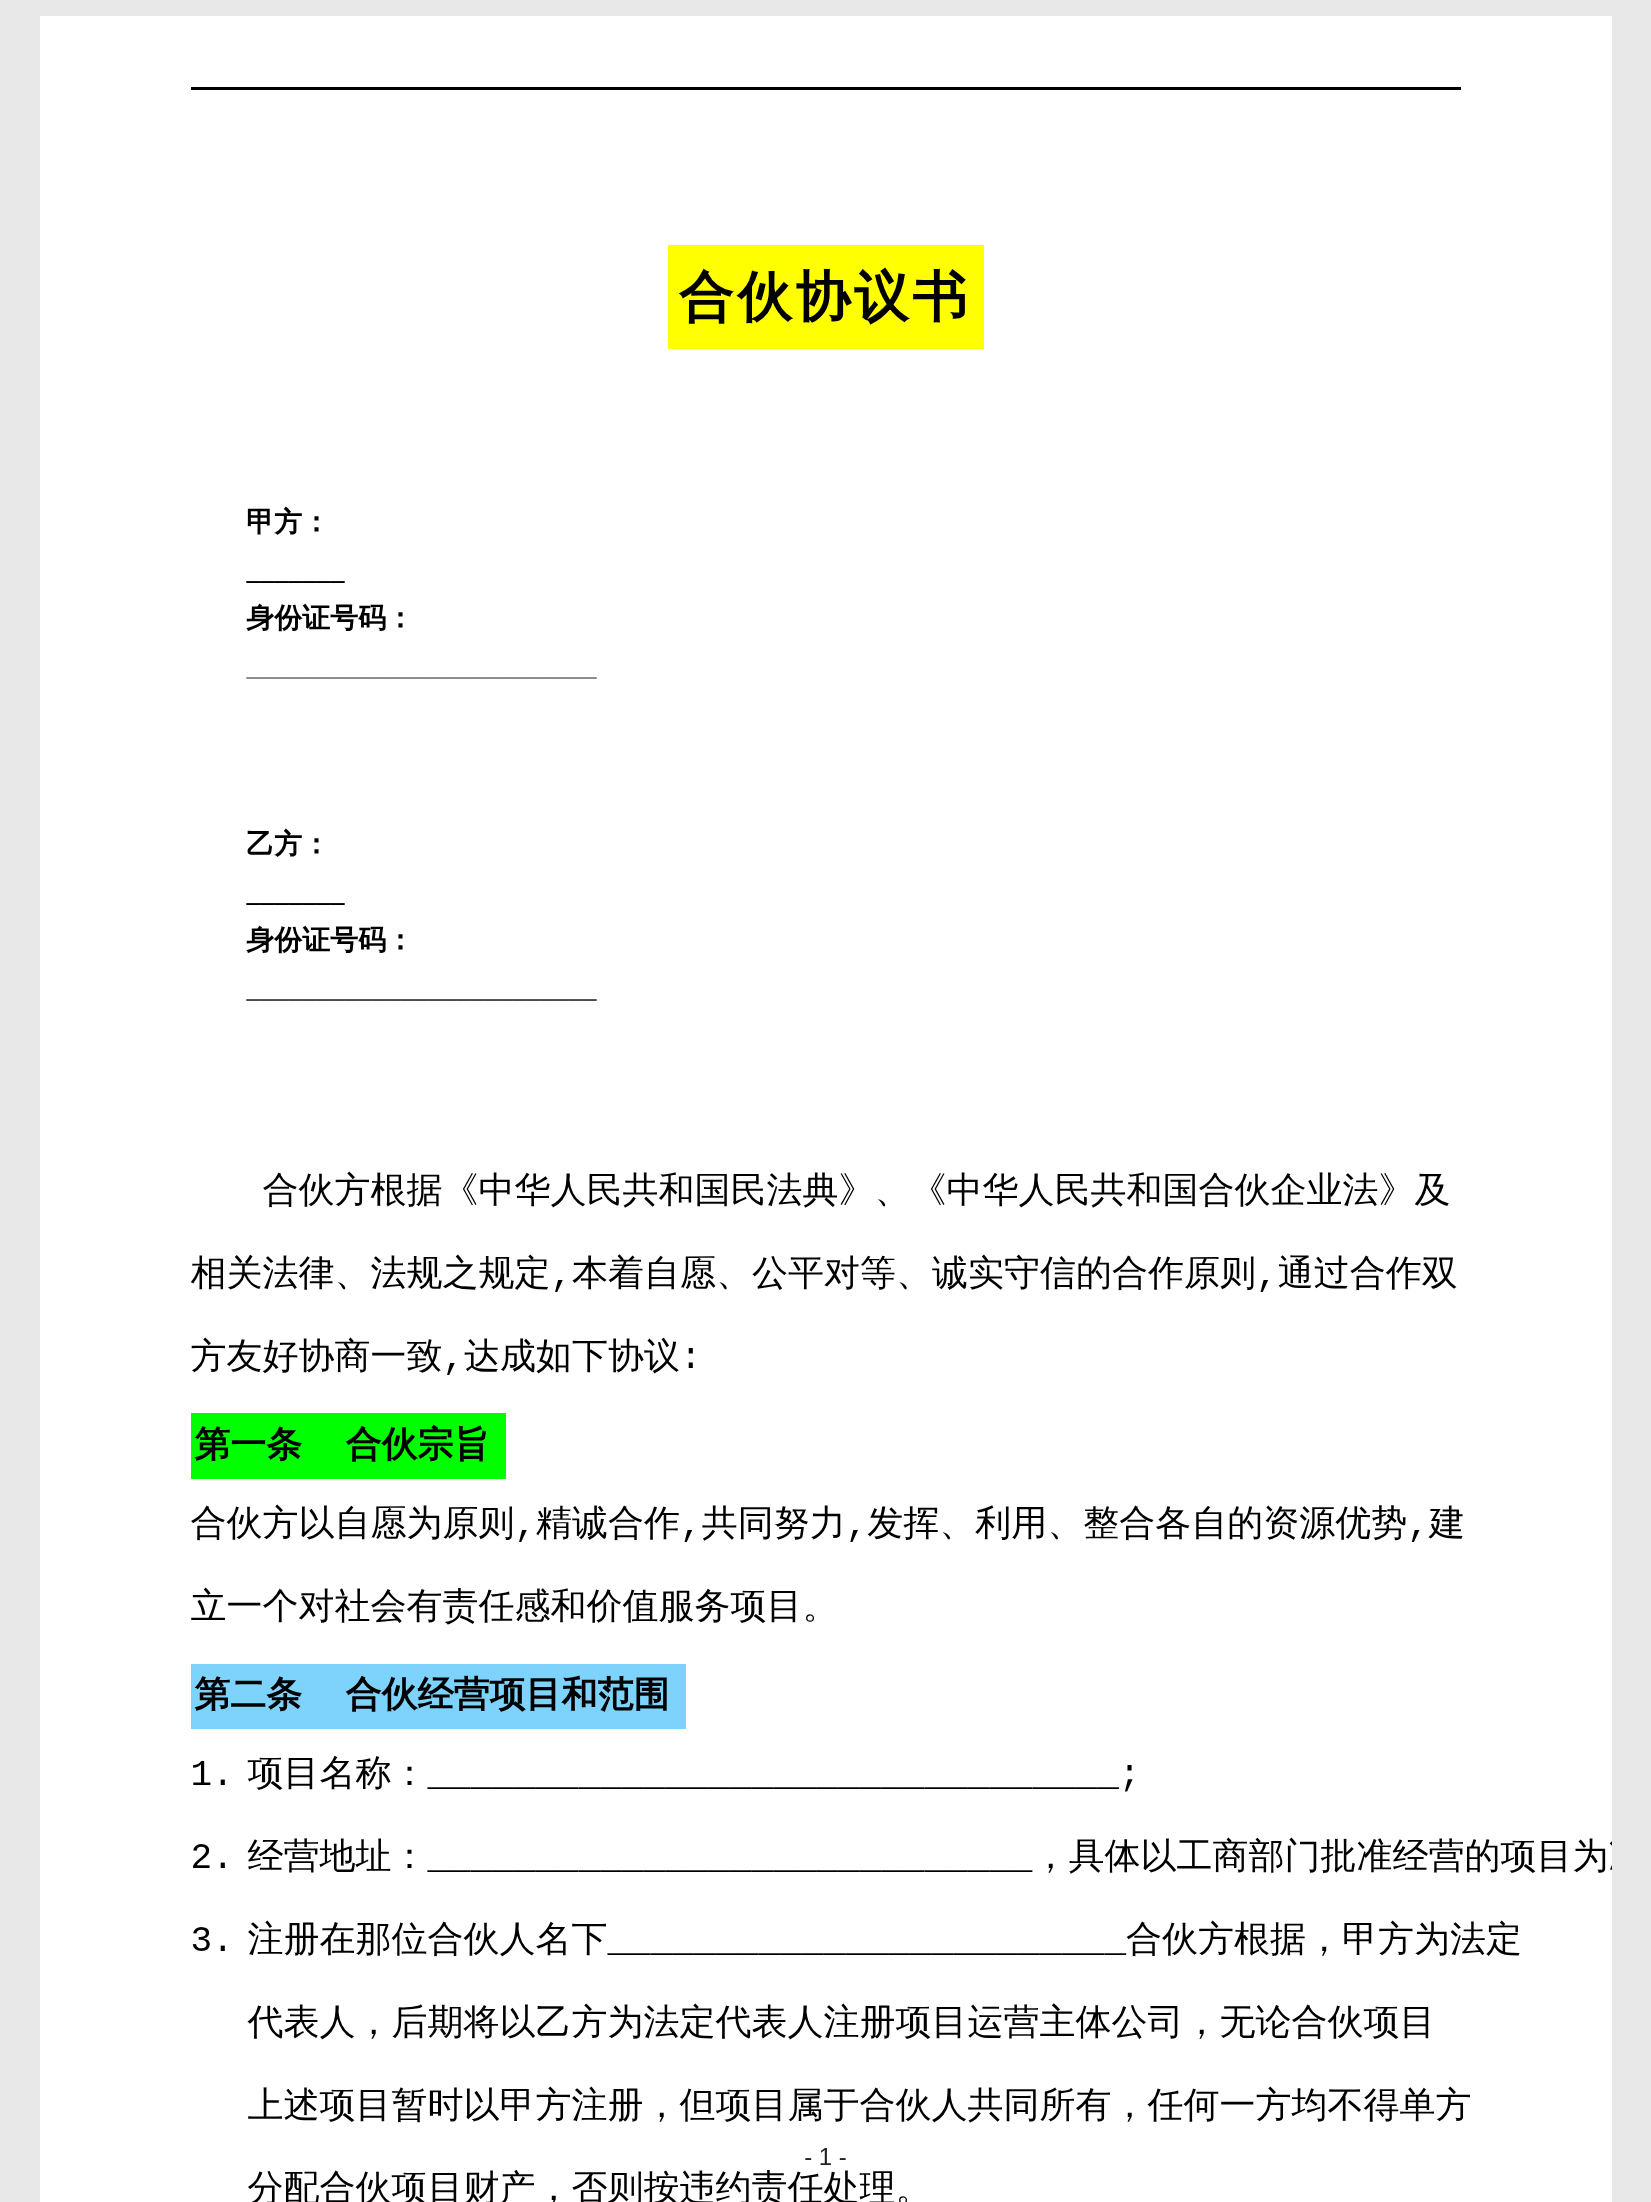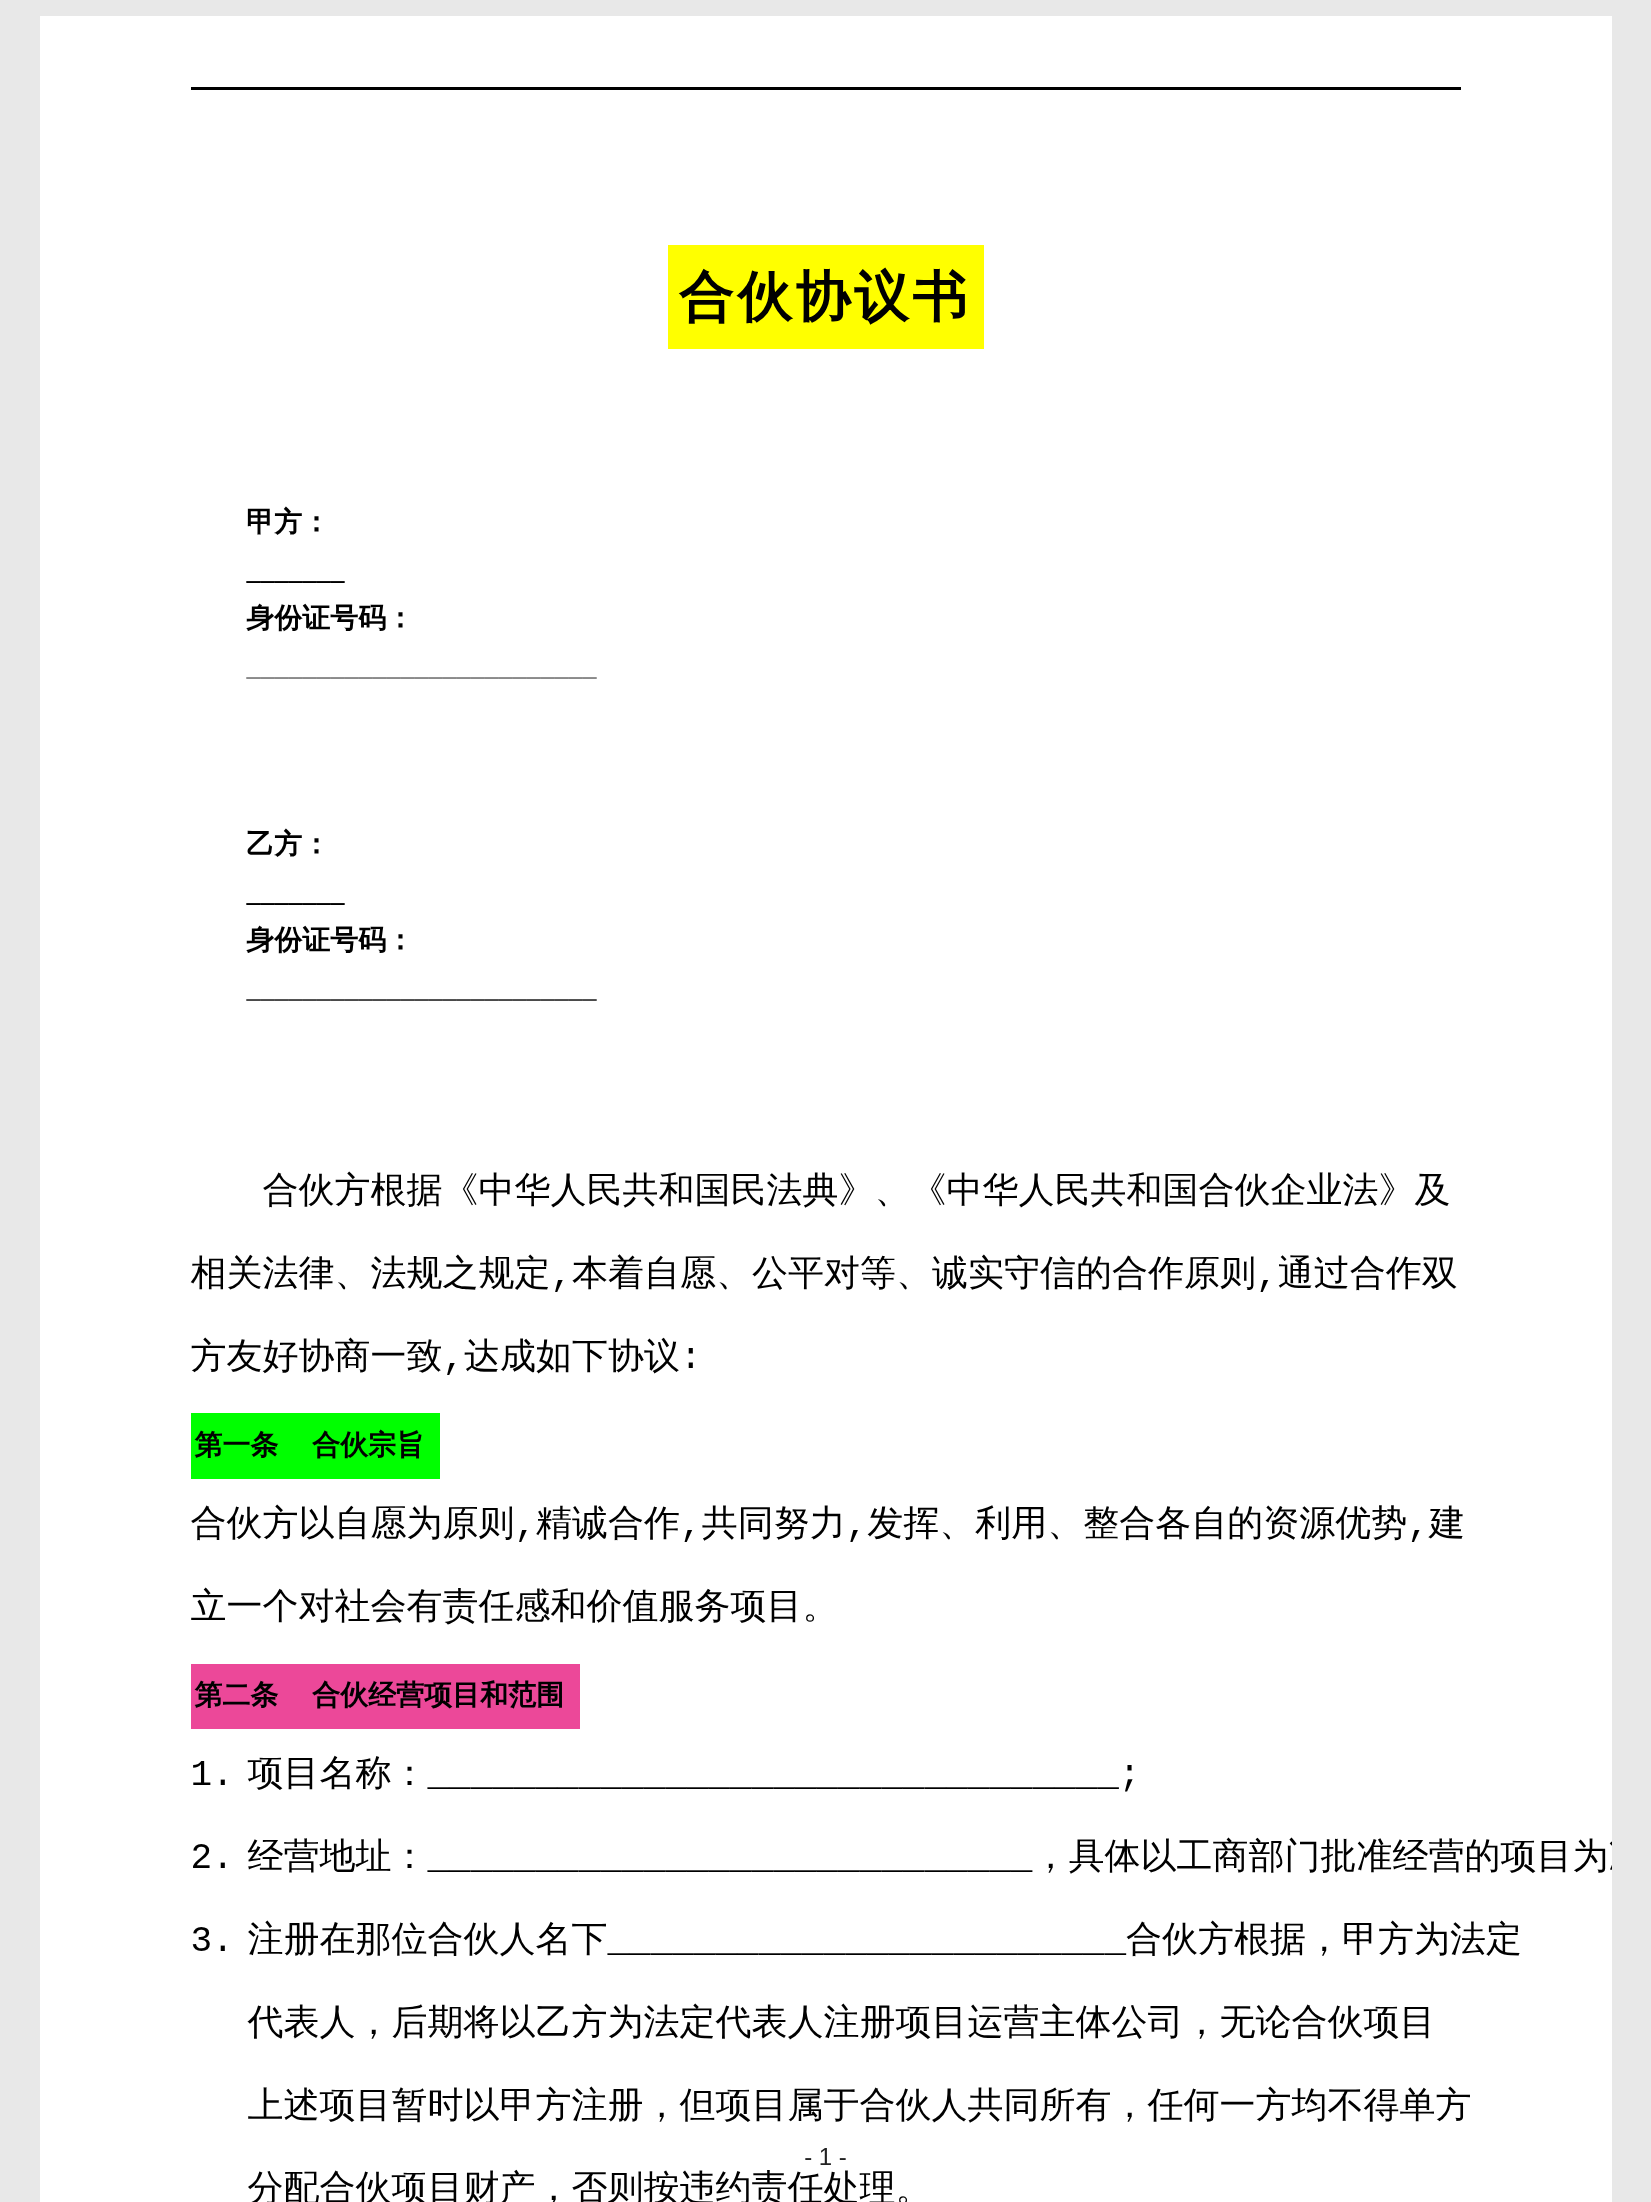--- a/index.html
+++ b/index.html
@@ -25,21 +25,21 @@
   .party-row{line-height:48px;font-size:28px;white-space:pre;}
   .party-row + .party-row{margin-top:34px;}
   .b{font-weight:bold;}
   .blank{font-weight:bold;letter-spacing:0;}
   .blocks{margin-top:91px;}
   .blk{line-height:83px;font-size:36px;white-space:pre;font-family:Liberation Mono, monospace;}
   .p-indent{text-indent:72px;}
   .h{line-height:normal;margin:13.8px 0 5.2px 0;}
   .h .hl{
     display:inline-block;
-    font-weight:bold;font-size:28px;line-height:43px;
+    font-weight:bold;font-size:36px;line-height:43px;
     padding:11.2px 15.5px 11.2px 4.3px;
   }
   .li{position:relative;padding-left:57px;}
   .li-cont{padding-left:57px;}
   .num{position:absolute;left:0;top:0;}
   .footer{
     position:absolute;left:0;bottom:48px;width:100%;
     text-align:center;font-size:24px;color:#222;
     font-family:"Liberation Sans","DejaVu Sans",sans-serif;
   }
@@ -71,21 +71,21 @@
       </div>
     </div>
 
     <div class="blocks">
         <div class="blk p p-indent"><span>合伙方根据《中华人民共和国民法典》、《中华人民共和国合伙企业法》及</span></div>
         <div class="blk p"><span>相关法律、法规之规定,本着自愿、公平对等、诚实守信的合作原则,通过合作双</span></div>
         <div class="blk p"><span>方友好协商一致,达成如下协议:</span></div>
         <div class="blk h"><span class="hl" style="background: rgb(0, 255, 0);"><span>第一条  合伙宗旨</span></span></div>
         <div class="blk p"><span>合伙方以自愿为原则,精诚合作,共同努力,发挥、利用、整合各自的资源优势,建</span></div>
         <div class="blk p"><span>立一个对社会有责任感和价值服务项目。</span></div>
-        <div class="blk h"><span class="hl" style="background: #ec4899;"><span>第二条  合伙经营项目和范围</span></span></div>
+        <div class="blk h"><span class="hl" style="background: #7dd3fc;"><span>第二条  合伙经营项目和范围</span></span></div>
         <div class="blk li"><span class="num">1.</span><span>项目名称：</span><span>________________________________</span><span>;</span></div>
         <div class="blk li"><span class="num">2.</span><span>经营地址：</span><span>____________________________</span><span>，具体以工商部门批准经营的项目为准;</span></div>
         <div class="blk li"><span class="num">3.</span><span>注册在那位合伙人名下</span><span>________________________</span><span>合伙方根据，甲方为法定</span></div>
         <div class="blk li-cont"><span>代表人，后期将以乙方为法定代表人注册项目运营主体公司，无论合伙项目</span></div>
         <div class="blk li-cont"><span>上述项目暂时以甲方注册，但项目属于合伙人共同所有，任何一方均不得单方</span></div>
         <div class="blk li-cont"><span>分配合伙项目财产，否则按违约责任处理。</span></div>
       </div>
 
   </div>
 

